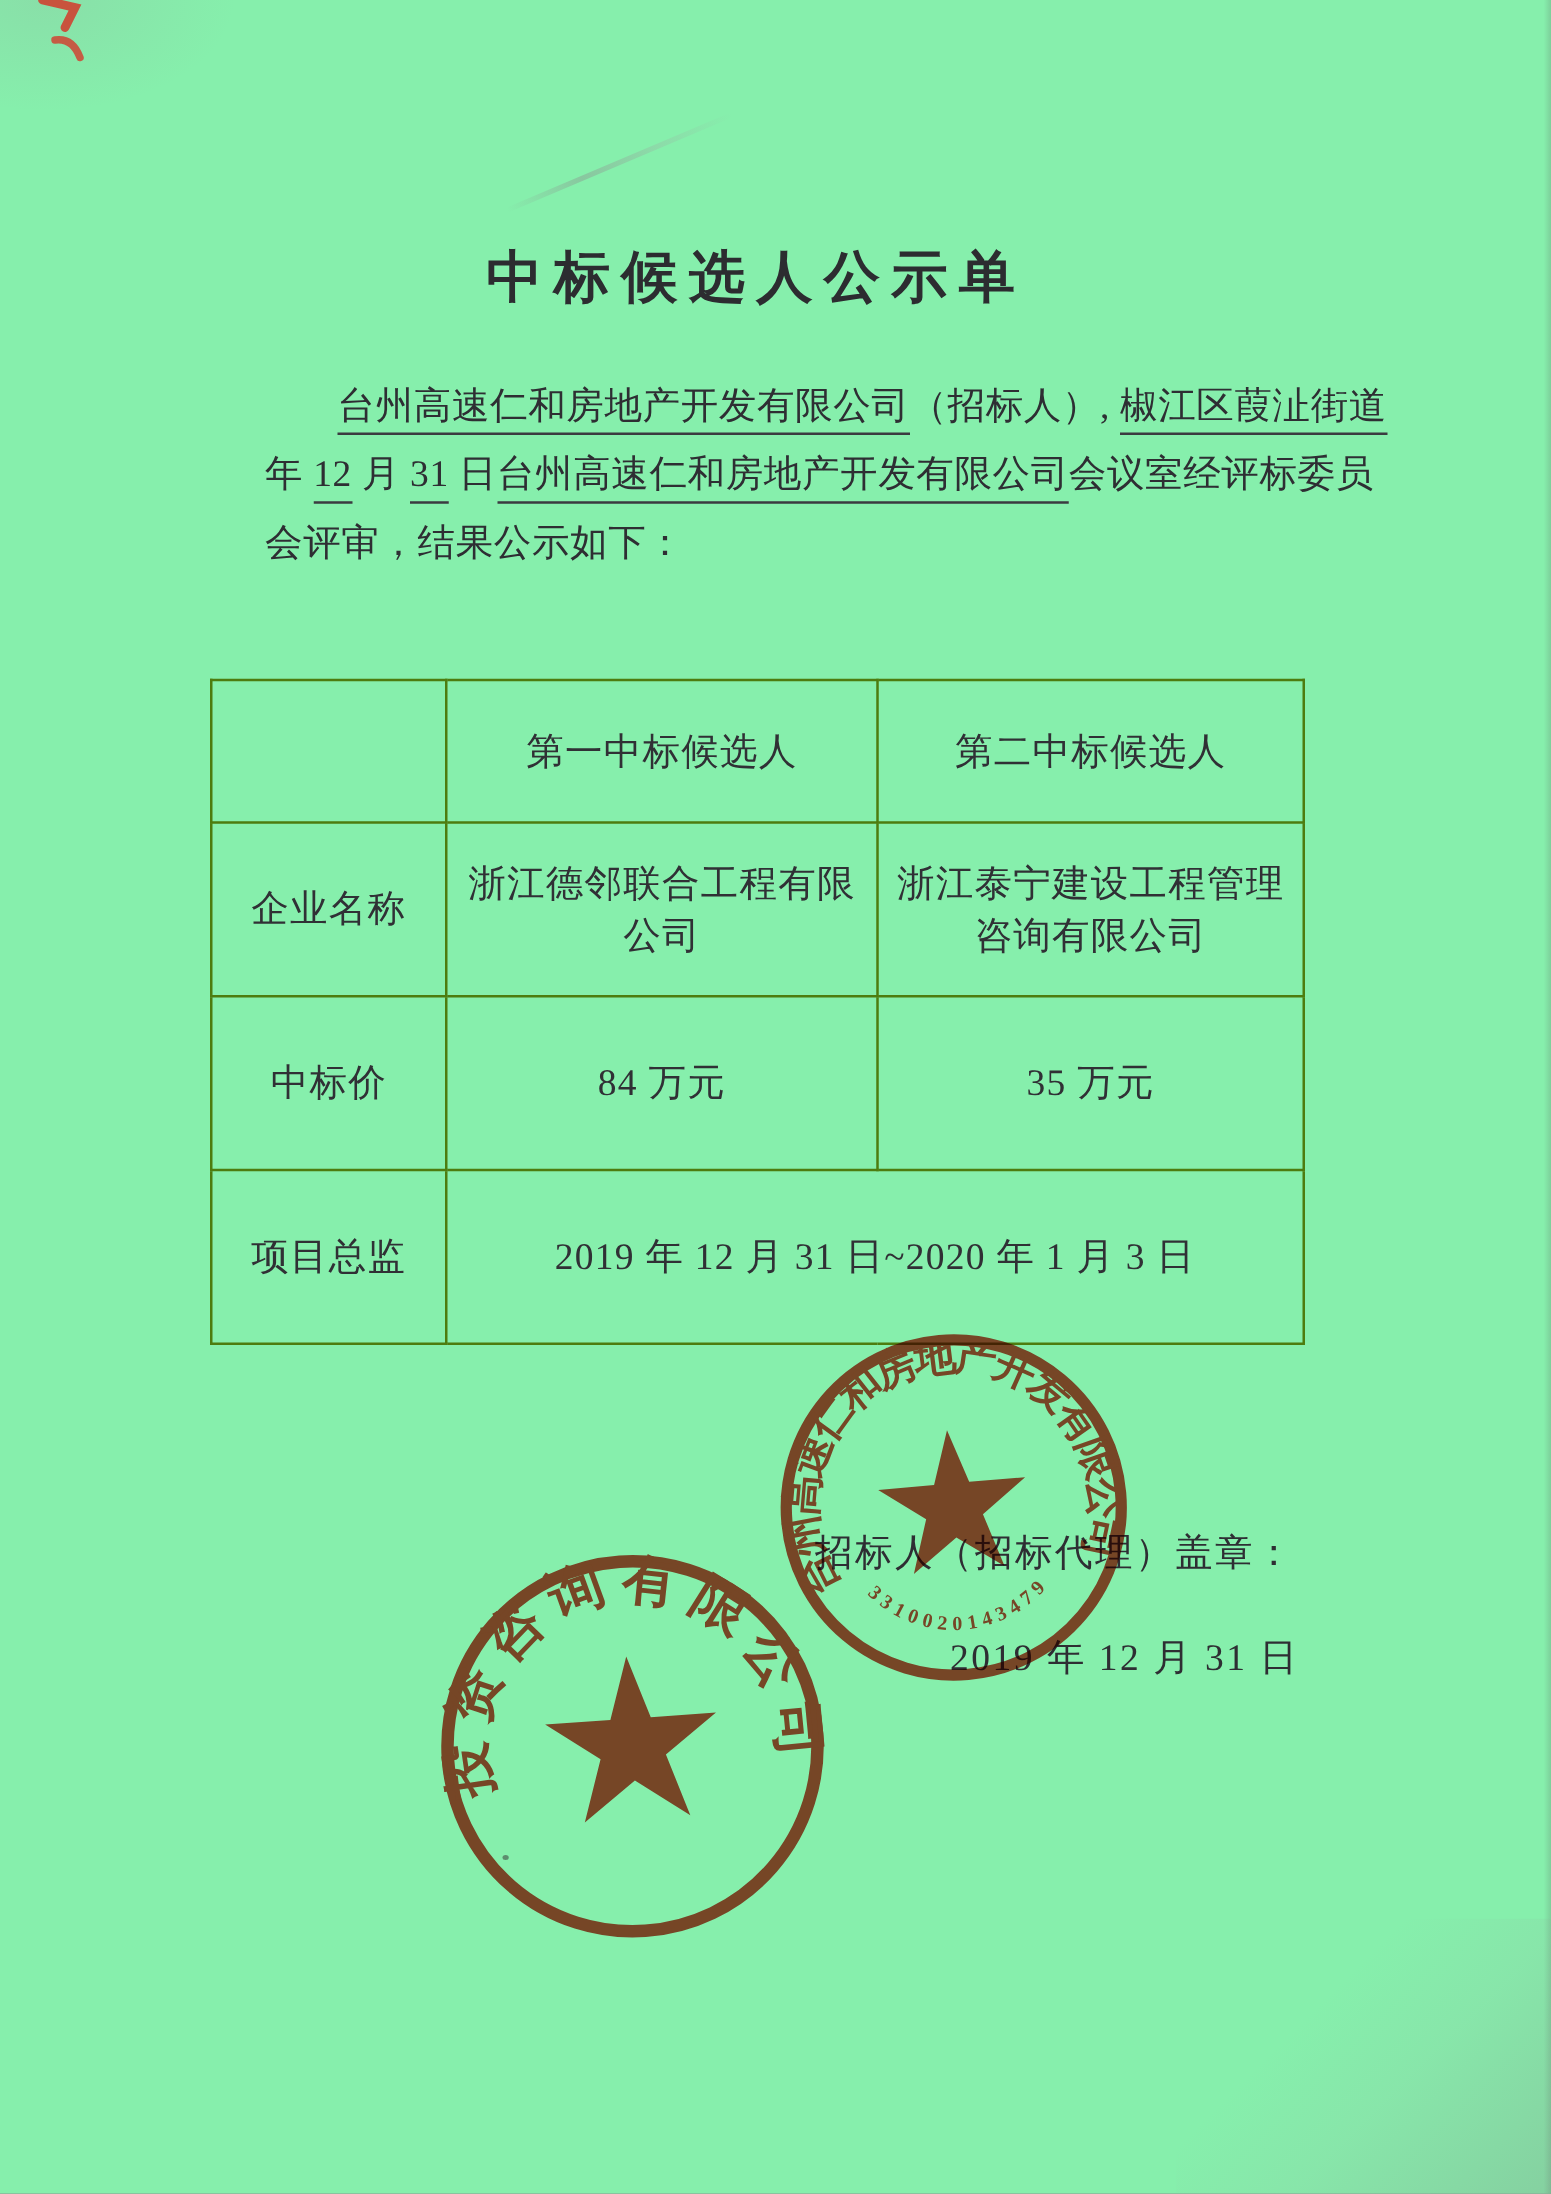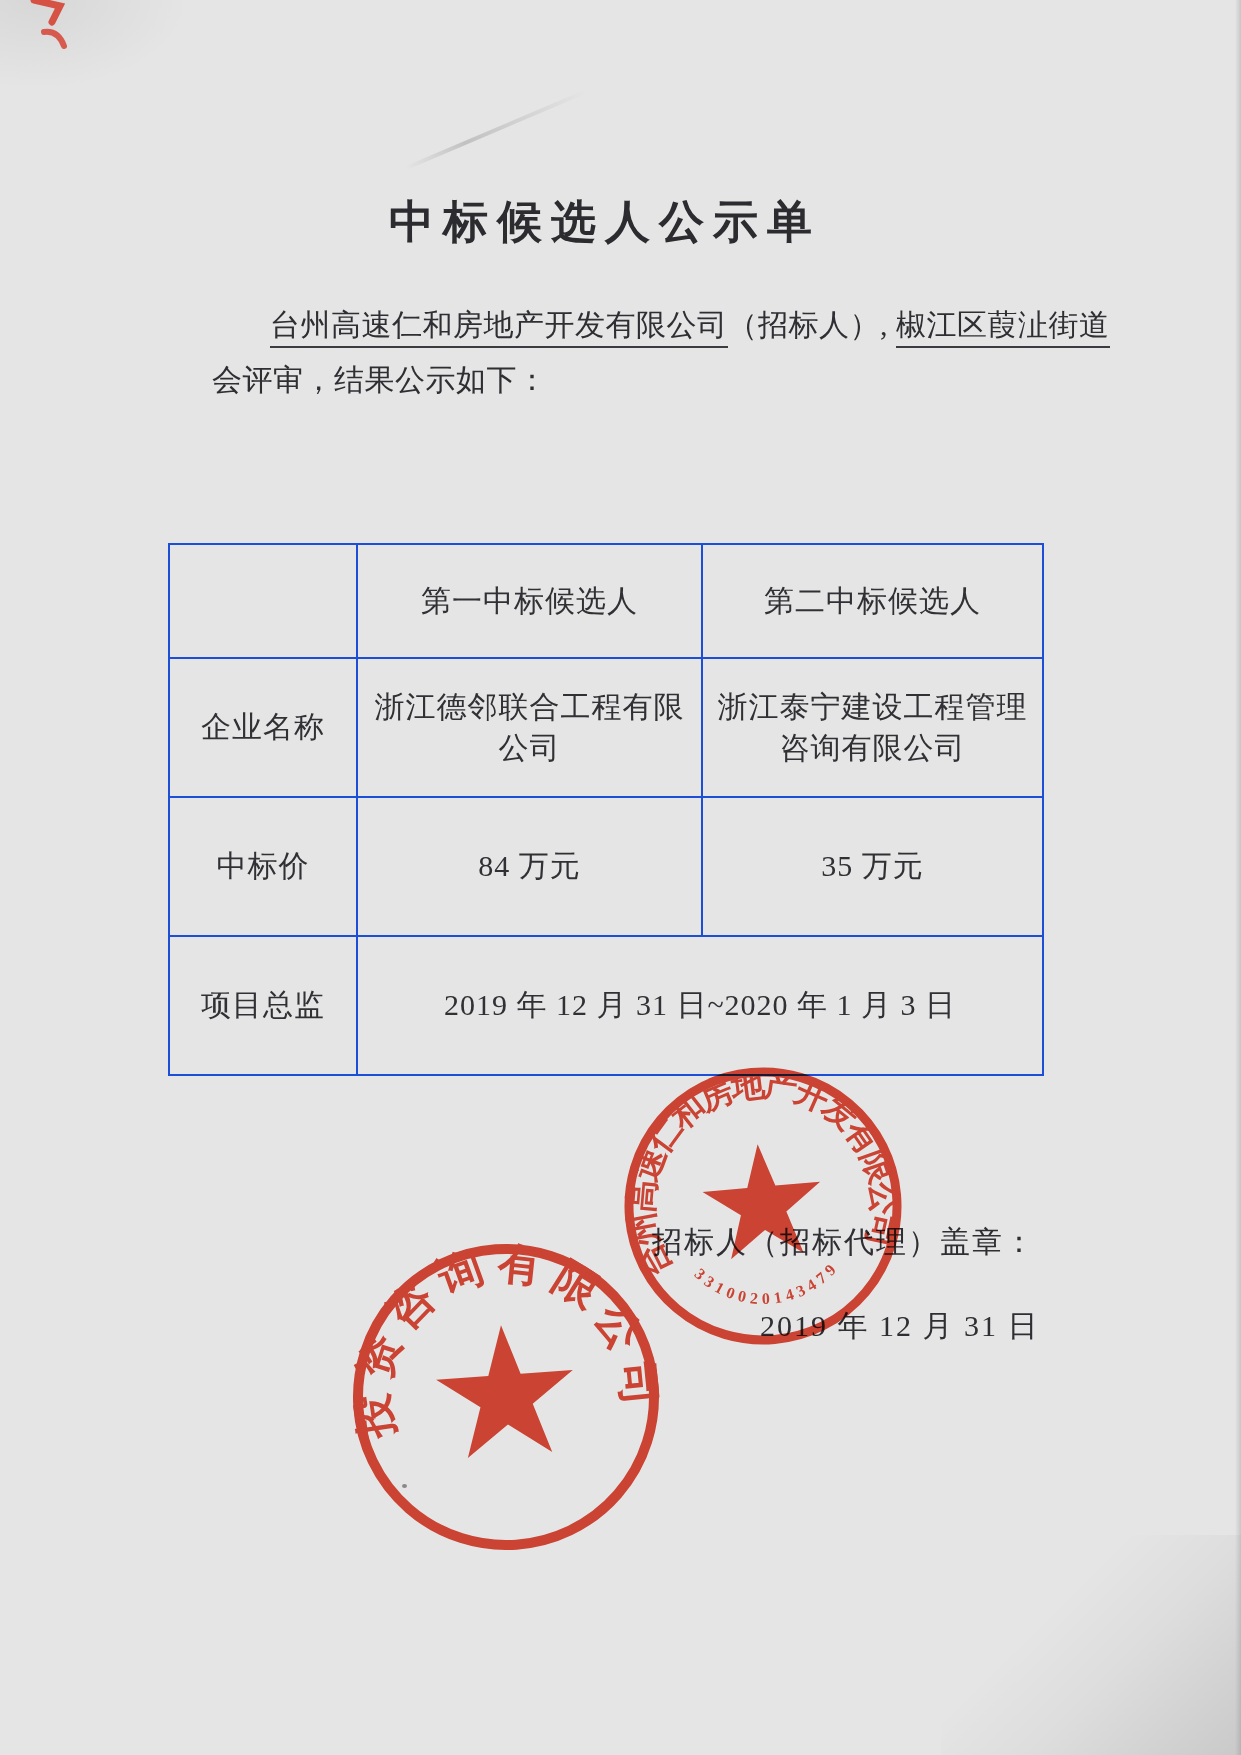--- a/index.html
+++ b/index.html
@@ -1,20 +1,20 @@
 <!DOCTYPE html>
 <html><head>
 <meta charset="utf-8">
 <style>
   html,body{margin:0;padding:0;background:#888;}
   .page{
     position:relative;
     width:1241px;height:1755px;
     margin:0 auto;
-    background:#e5e5e5;
+    background:#86efac;
     overflow:hidden;
     font-family:"Liberation Serif","DejaVu Serif",serif;
     color:#2d2d31;
   }
   
   .corner-gray{
     position:absolute;left:-30px;top:-40px;width:220px;height:130px;
     background:radial-gradient(ellipse at 30% 30%, rgba(150,150,150,.18), transparent 70%);
   }
   .streak{
@@ -52,21 +52,21 @@
   .intro .ln{height:55px;margin-left:42px;}
   .intro .ln.indent{padding-left:58px;}
   .u{border-bottom:2px solid #3b3b40;padding-bottom:5px;}
   
   .notice-table{
     position:absolute;left:168px;top:543px;
     width:874px;border-collapse:collapse;table-layout:fixed;
     font-size:30px;color:#303035;
   }
   .notice-table td{
-    border:2px solid #1d4ed8;
+    border:2px solid #4d7c0f;
     text-align:center;vertical-align:middle;
     padding:4px 10px;
     letter-spacing:1px;
   }
   .notice-table tr.r-head td{height:104px;}
   .notice-table tr.r-data td{height:129px;}
   
   .seal-caption{
     position:absolute;left:652px;top:1222px;
     font-size:30px;letter-spacing:2px;color:#2e2e33;white-space:nowrap;
@@ -97,20 +97,21 @@
   </svg>
   <div class="streak"></div>
   <div class="right-edge"></div>
   <div class="corner-shade"></div>
   <div class="ink-dot"></div>
 
   <div class="doc-title">中标候选人公示单</div>
 
   <div class="intro">
     <div class="ln indent"><span class="u">台州高速仁和房地产开发有限公司</span><span>（招标人）, </span><span class="u">椒江区葭沚街道</span></div>
+    <div class="ln"><span>年 </span><span class="u">12</span><span> 月 </span><span class="u">31</span><span> 日</span><span class="u">台州高速仁和房地产开发有限公司</span><span>会议室经评标委员</span></div>
     <div class="ln"><span>会评审，结果公示如下：</span></div>
   </div>
 
   <table class="notice-table">
     <colgroup>
         <col style="width:188px">
         <col style="width:345px">
         <col style="width:341px">
       </colgroup>
     <tbody>

